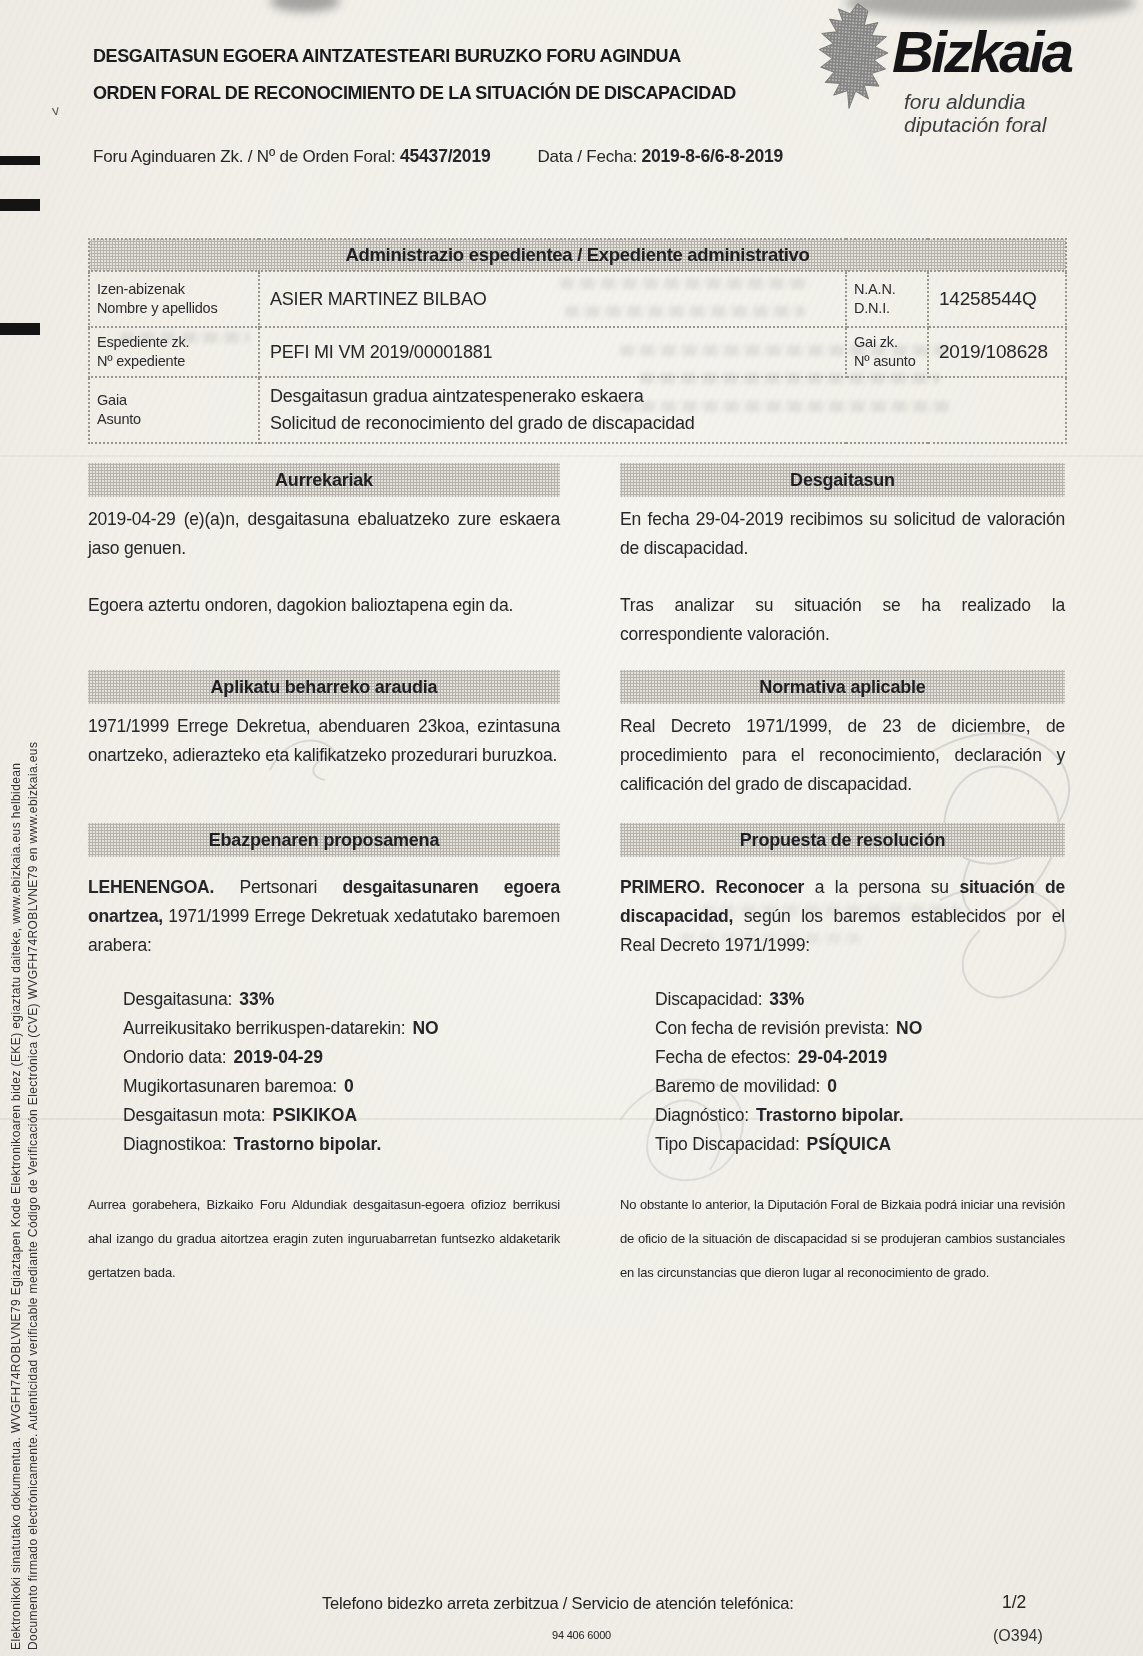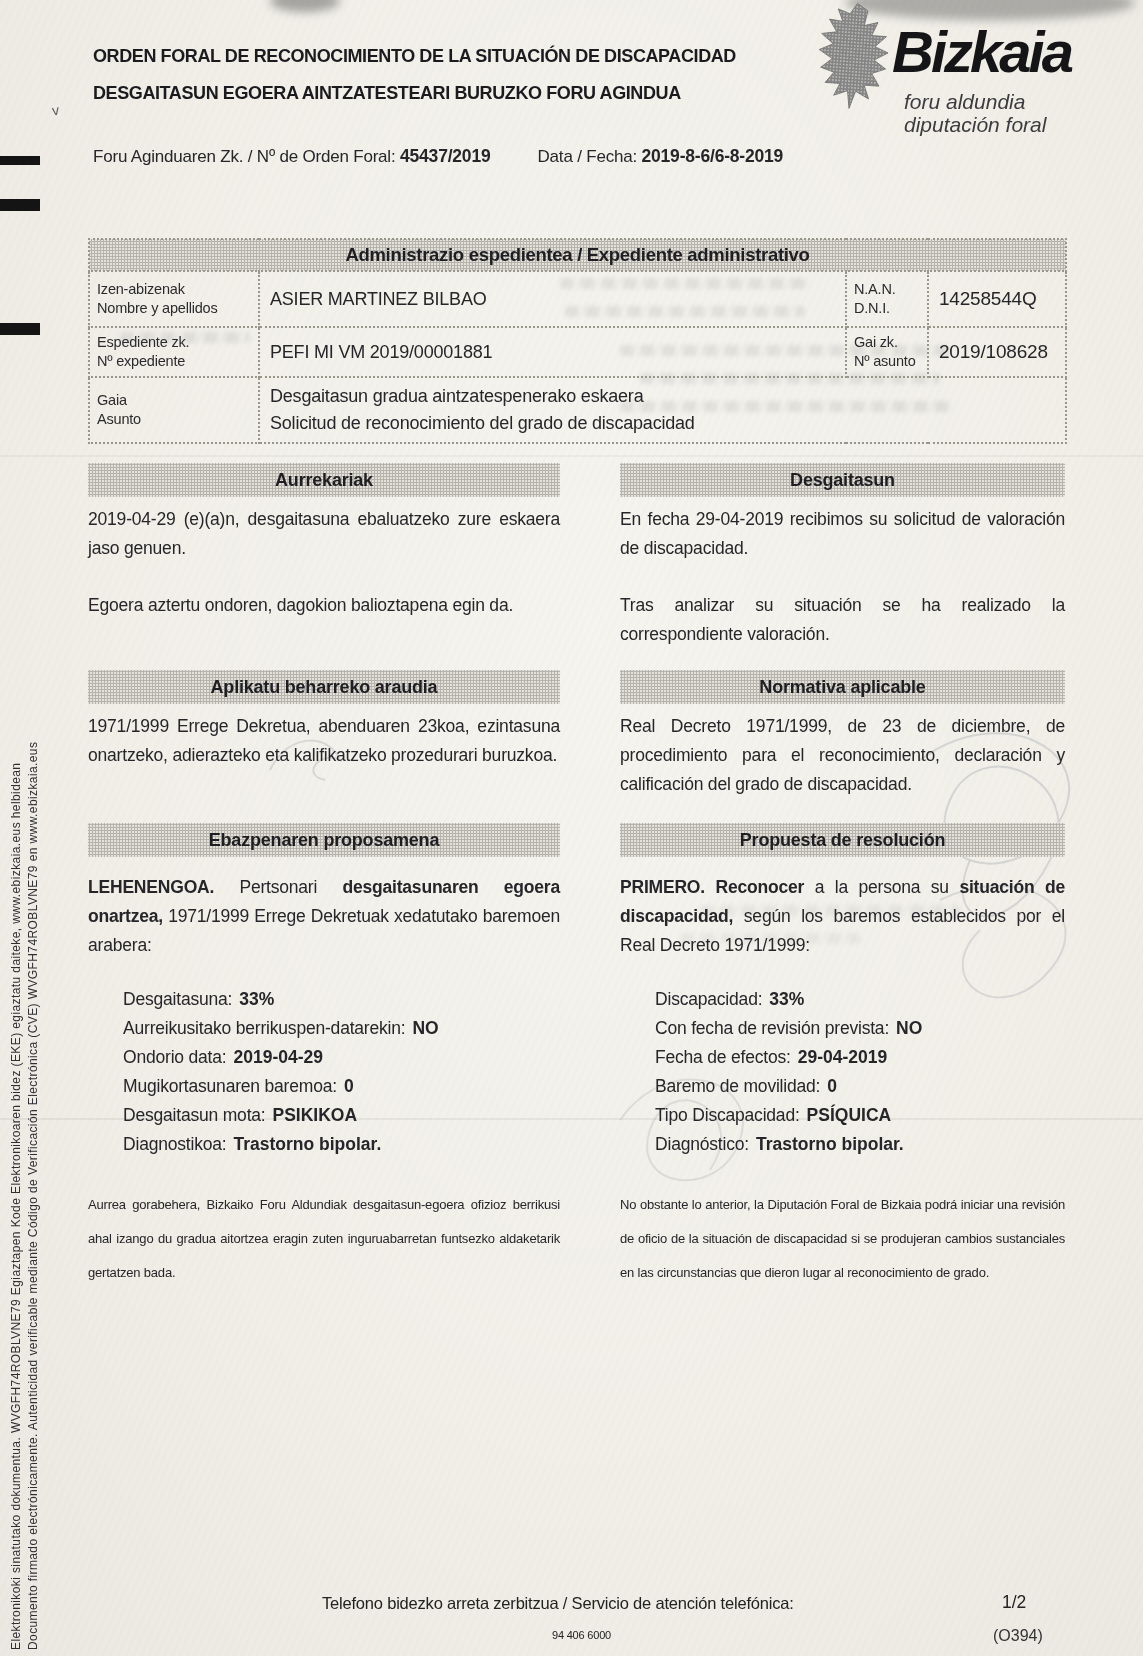--- a/index.html
+++ b/index.html
@@ -107,22 +107,22 @@
     <path d="M60,260 C140,220 220,270 170,330 C120,390 50,340 100,290" fill="none" stroke="#b0b4bb" stroke-width="2"></path>
   </svg>
   <svg class="scribble" style="left:590px;top:1020px;opacity:.3;" width="200" height="200" viewBox="0 0 200 200">
     <path d="M30,100 C80,30 170,60 150,120 C130,180 40,170 60,110 C80,50 160,90 120,150" fill="none" stroke="#a8acb4" stroke-width="2"></path>
   </svg>
   <svg class="scribble" style="left:260px;top:720px;opacity:.3;" width="100" height="80" viewBox="0 0 100 80">
     <path d="M10,50 C30,10 70,15 80,40 C60,30 40,55 65,60" fill="none" stroke="#9aa0a8" stroke-width="2"></path>
   </svg>
 
   <div class="titles">
+    <div class="t">DESGAITASUN EGOERA AINTZATESTEARI BURUZKO FORU AGINDUA</div>
     <div class="t">ORDEN FORAL DE RECONOCIMIENTO DE LA SITUACIÓN DE DISCAPACIDAD</div>
-    <div class="t">DESGAITASUN EGOERA AINTZATESTEARI BURUZKO FORU AGINDUA</div>
   </div>
 
   <div class="logo">
     <svg class="leaf" viewBox="0 0 60 80">
       <defs>
         <pattern id="ht" width="2.4" height="2.4" patternUnits="userSpaceOnUse">
           <rect width="2.4" height="2.4" fill="#858585"></rect>
           <circle cx="1.2" cy="1.2" r="0.55" fill="#cfcfcb"></circle>
         </pattern>
       </defs>
@@ -230,22 +230,22 @@
       </div>
       <div class="band">Propuesta de resolución</div>
       <div class="sect h3">
         <p><b>PRIMERO. Reconocer</b><span> a la persona su </span><b>situación de discapacidad,</b><span> según los baremos establecidos por el Real Decreto 1971/1999:</span></p>
       </div>
       <div class="kv-list">
         <div class="kv"><span>Discapacidad:</span><b>33%</b></div>
         <div class="kv"><span>Con fecha de revisión prevista:</span><b>NO</b></div>
         <div class="kv"><span>Fecha de efectos:</span><b>29-04-2019</b></div>
         <div class="kv"><span>Baremo de movilidad:</span><b>0</b></div>
+        <div class="kv"><span>Diagnóstico:</span><b>Trastorno bipolar.</b></div>
         <div class="kv"><span>Tipo Discapacidad:</span><b>PSÍQUICA</b></div>
-        <div class="kv"><span>Diagnóstico:</span><b>Trastorno bipolar.</b></div>
       </div>
       <div class="final">
         <p>No obstante lo anterior, la Diputación Foral de Bizkaia podrá iniciar una revisión de oficio de la situación de discapacidad si se produjeran cambios sustanciales en las circunstancias que dieron lugar al reconocimiento de grado.</p>
       </div>
     </div>
   </div>
 
   <div class="vertical-note">
     <div>Elektronikoki sinatutako dokumentua. WVGFH74ROBLVNE79 Egiaztapen Kode Elektronikoaren bidez (EKE) egiaztatu daiteke, www.ebizkaia.eus helbidean</div>
     <div>Documento firmado electrónicamente. Autenticidad verificable mediante Código de Verificación Electrónica (CVE) WVGFH74ROBLVNE79 en www.ebizkaia.eus</div>

